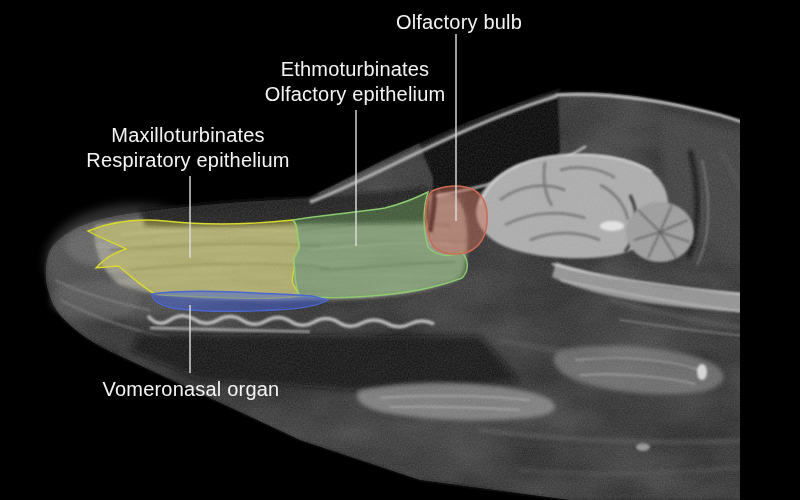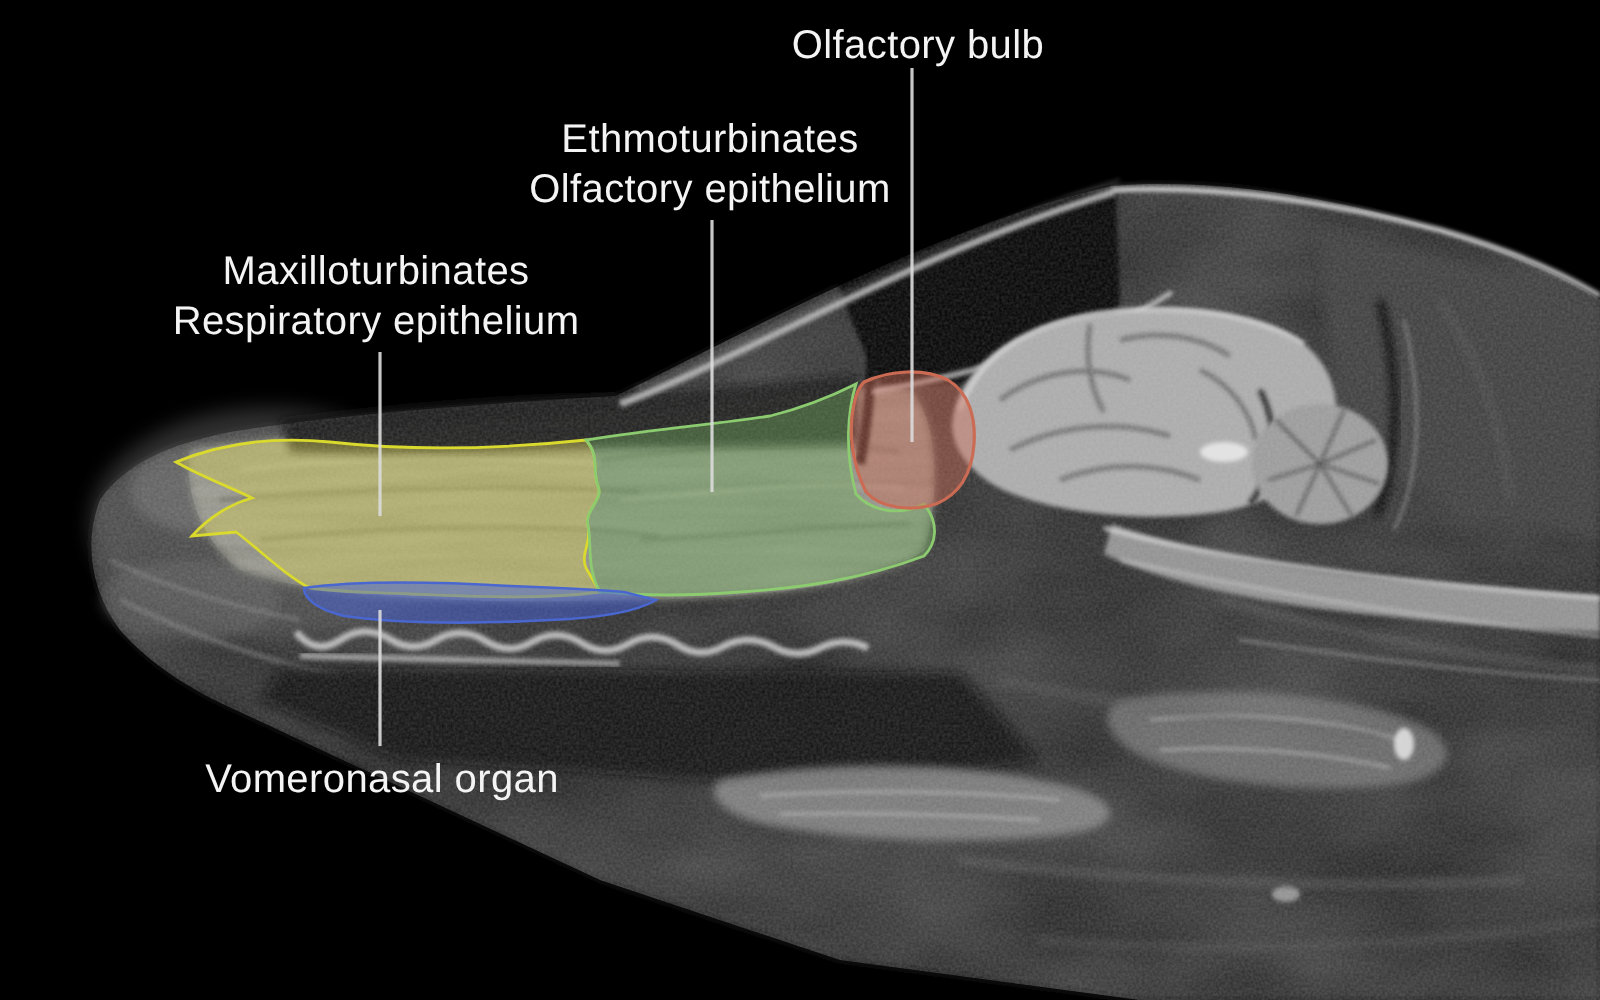--- a/index.html
+++ b/index.html
@@ -1,16 +1,16 @@
 <!DOCTYPE html>
 <html><head>
 <meta charset="utf-8">
 <style>
   html,body{margin:0;padding:0;background:#000;}
-  .stage{position:relative;width:800px;height:500px;overflow:hidden;background:#000;
+  .stage{position:relative;width:740px;height:500px;overflow:hidden;background:#000;
          font-family:"Liberation Sans", sans-serif;}
   svg{display:block;}
   text{font-family:"Liberation Sans", sans-serif;font-size:20px;letter-spacing:.2px;}
 </style>
 </head>
 <body>
 
 <div class="stage">
 <svg width="800" height="500" viewBox="0 0 800 500">
   <defs>

